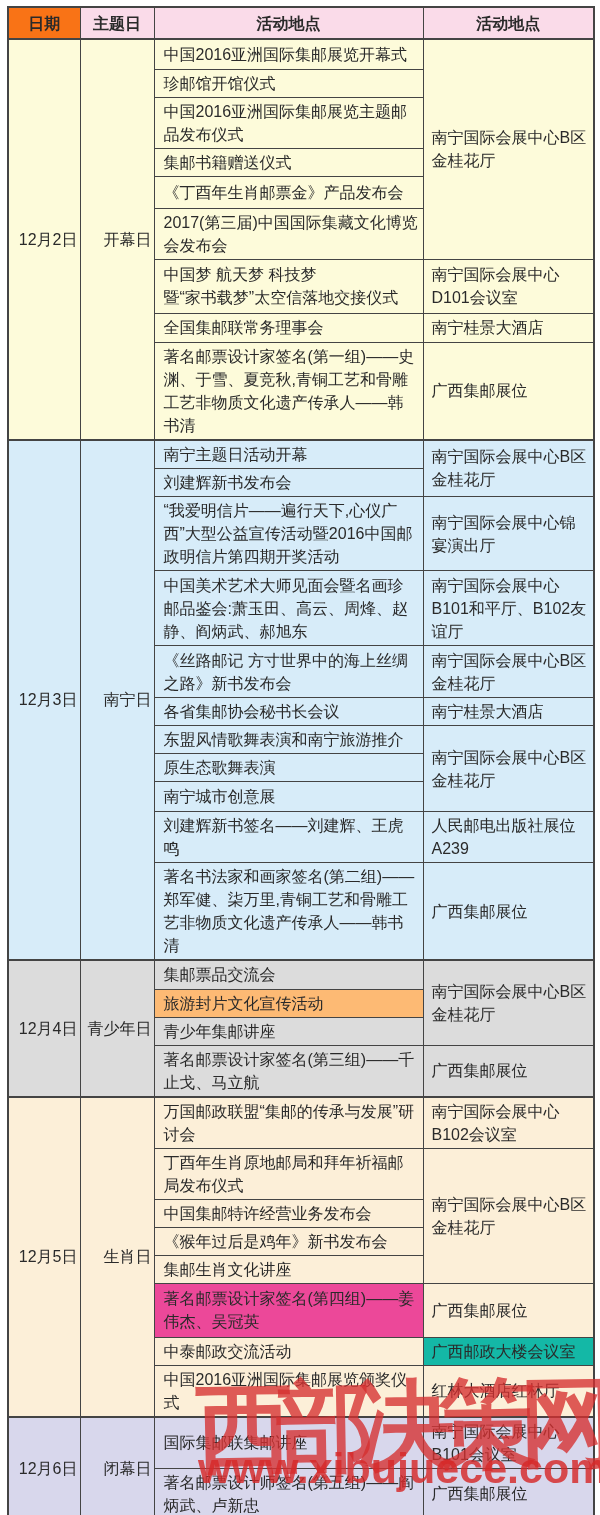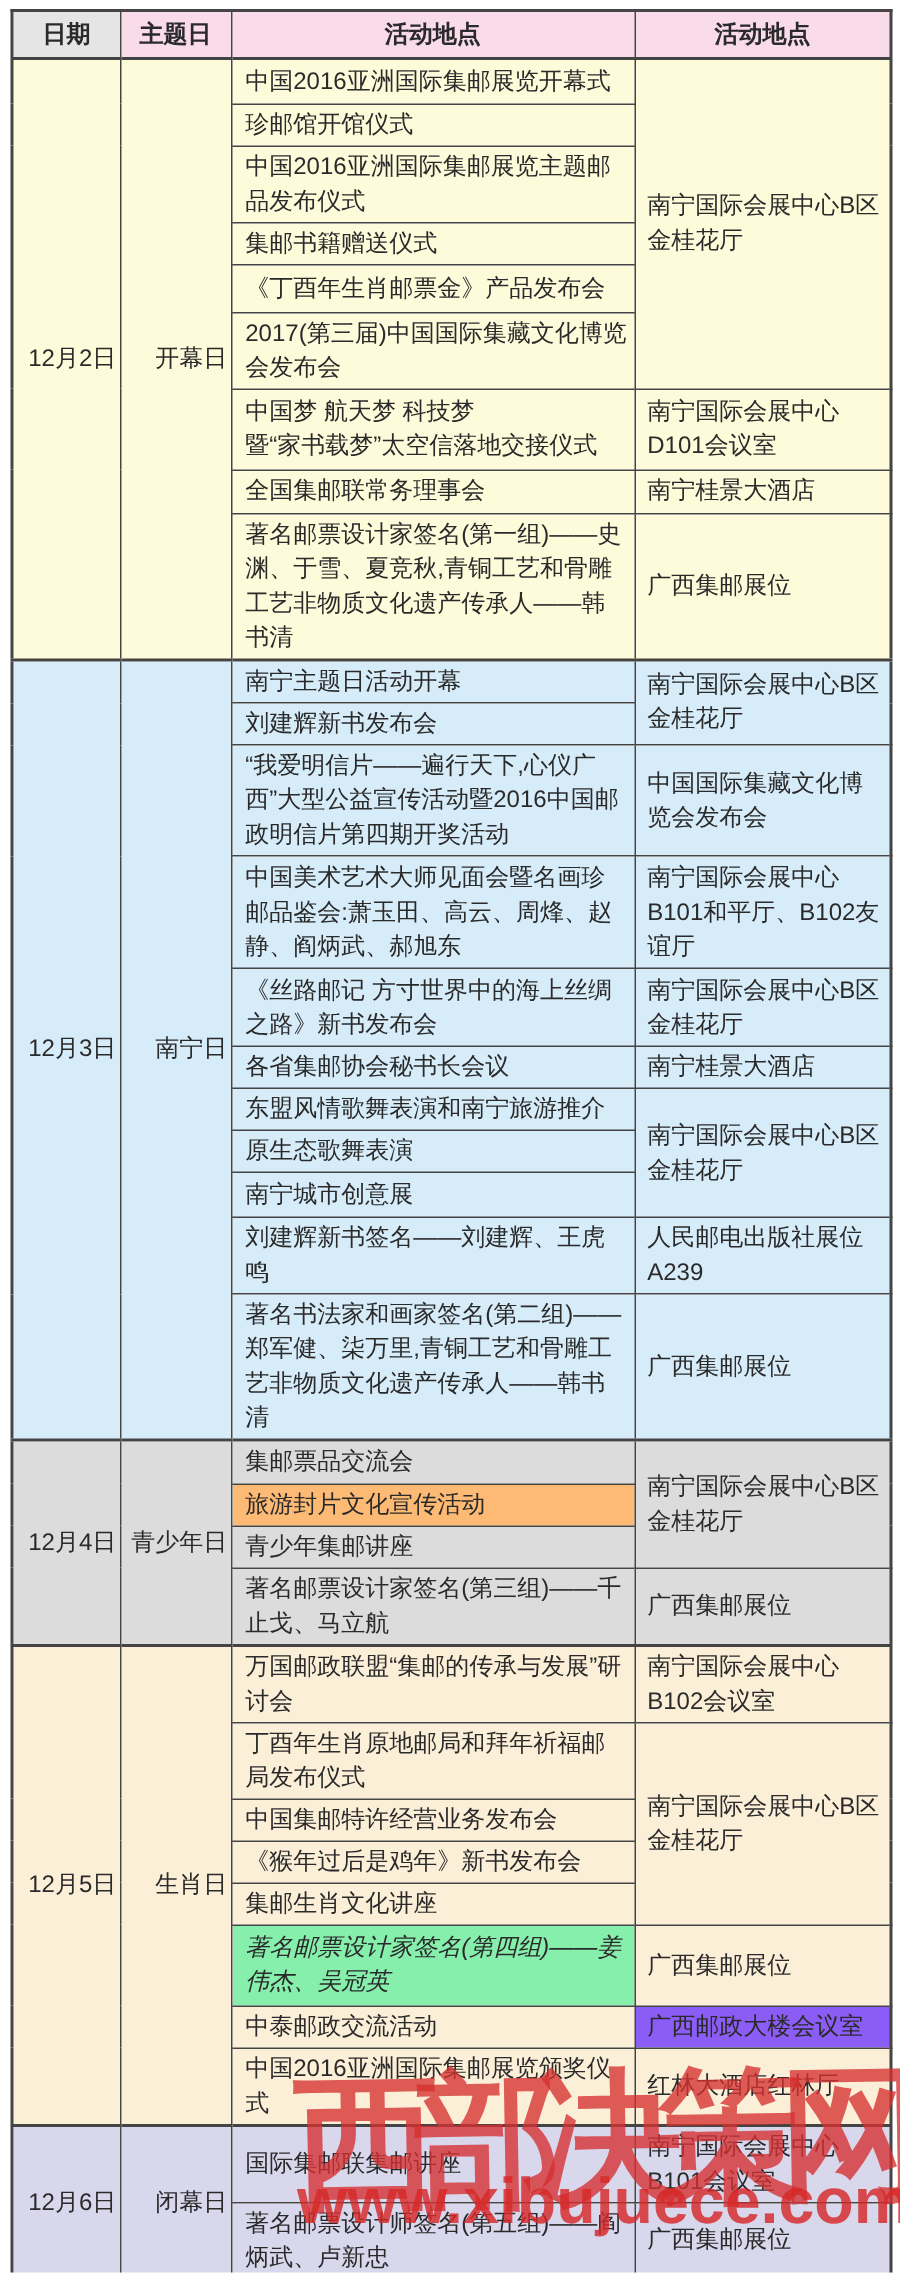--- a/index.html
+++ b/index.html
@@ -38,21 +38,21 @@
 <div class="wrap">
   <table>
     <colgroup>
       <col style="width:72px">
         <col style="width:74px">
         <col style="width:269px">
         <col style="width:171px">
     </colgroup>
     <tbody>
         <tr>
-          <td class="hdr" style="background: #e5e5e5;">日期</td>
+          <td class="hdr" style="background: #f97316;">日期</td>
           <td class="hdr" style="background: rgb(250, 219, 233);">主题日</td>
           <td class="hdr" style="background: rgb(250, 219, 233);">活动地点</td>
           <td class="hdr" style="background: rgb(250, 219, 233);">活动地点</td>
         </tr>
         <tr class="sec-start" style="height: 30px;">
           <td class="c-date" rowspan="9" style="background: rgb(253, 251, 218);">12月2日</td>
           <td class="c-theme" rowspan="9" style="background: rgb(253, 251, 218);">开幕日</td>
           <td class="c-act" style="background: rgb(253, 251, 218);">中国2016亚洲国际集邮展览开幕式</td>
           <td class="c-loc" rowspan="6" style="background: rgb(253, 251, 218);">南宁国际会展中心B区金桂花厅</td>
         </tr>
@@ -88,21 +88,21 @@
           <td class="c-date" rowspan="11" style="background: rgb(215, 236, 249);">12月3日</td>
           <td class="c-theme" rowspan="11" style="background: rgb(215, 236, 249);">南宁日</td>
           <td class="c-act" style="background: rgb(215, 236, 249);">南宁主题日活动开幕</td>
           <td class="c-loc" rowspan="2" style="background: rgb(215, 236, 249);">南宁国际会展中心B区金桂花厅</td>
         </tr>
         <tr style="height: 26px;">
           <td class="c-act" style="background: rgb(215, 236, 249);">刘建辉新书发布会</td>
         </tr>
         <tr style="height: 72px;">
           <td class="c-act" style="background: rgb(215, 236, 249);">“我爱明信片——遍行天下,心仪广西”大型公益宣传活动暨2016中国邮政明信片第四期开奖活动</td>
-          <td class="c-loc" rowspan="1" style="background: rgb(215, 236, 249);">中国国际集藏文化博览会发布会</td>
+          <td class="c-loc" rowspan="1" style="background: rgb(215, 236, 249);">南宁国际会展中心锦宴演出厅</td>
         </tr>
         <tr style="height: 75px; margin-top: 28px;">
           <td class="c-act" style="background: rgb(215, 236, 249);">中国美术艺术大师见面会暨名画珍邮品鉴会:萧玉田、高云、周烽、赵静、阎炳武、郝旭东</td>
           <td class="c-loc" rowspan="1" style="background: rgb(215, 236, 249);">南宁国际会展中心B101和平厅、B102友谊厅</td>
         </tr>
         <tr style="height: 52px;">
           <td class="c-act" style="background: rgb(215, 236, 249);">《丝路邮记  方寸世界中的海上丝绸之路》新书发布会</td>
           <td class="c-loc" rowspan="1" style="background: rgb(215, 236, 249);">南宁国际会展中心B区金桂花厅</td>
         </tr>
         <tr style="height: 27px;">
@@ -156,26 +156,26 @@
         <tr style="height: 28px;">
           <td class="c-act" style="background: rgb(252, 239, 216);">中国集邮特许经营业务发布会</td>
         </tr>
         <tr style="height: 27px;">
           <td class="c-act" style="background: rgb(252, 239, 216);">《猴年过后是鸡年》新书发布会</td>
         </tr>
         <tr style="height: 28px;">
           <td class="c-act" style="background: rgb(252, 239, 216);">集邮生肖文化讲座</td>
         </tr>
         <tr style="height: 54px;">
-          <td class="c-act" style="background: #86efac; font-style: italic;">著名邮票设计家签名(第四组)——姜伟杰、吴冠英</td>
+          <td class="c-act" style="background: #ec4899;">著名邮票设计家签名(第四组)——姜伟杰、吴冠英</td>
           <td class="c-loc" rowspan="1" style="background: rgb(252, 239, 216);">广西集邮展位</td>
         </tr>
         <tr style="height: 26px;">
           <td class="c-act" style="background: rgb(252, 239, 216);">中泰邮政交流活动</td>
-          <td class="c-loc" rowspan="1" style="background: #8b5cf6;">广西邮政大楼会议室</td>
+          <td class="c-loc" rowspan="1" style="background: #14b8a6;">广西邮政大楼会议室</td>
         </tr>
         <tr style="height: 48px;">
           <td class="c-act" style="background: rgb(252, 239, 216);">中国2016亚洲国际集邮展览颁奖仪式</td>
           <td class="c-loc" rowspan="1" style="background: rgb(252, 239, 216);">红林大酒店红林厅</td>
         </tr>
         <tr class="sec-start" style="height: 51px;">
           <td class="c-date" rowspan="2" style="background: rgb(216, 215, 236);">12月6日</td>
           <td class="c-theme" rowspan="2" style="background: rgb(216, 215, 236);">闭幕日</td>
           <td class="c-act" style="background: rgb(216, 215, 236);">国际集邮联集邮讲座</td>
           <td class="c-loc" rowspan="1" style="background: rgb(216, 215, 236);">南宁国际会展中心B101会议室</td>

